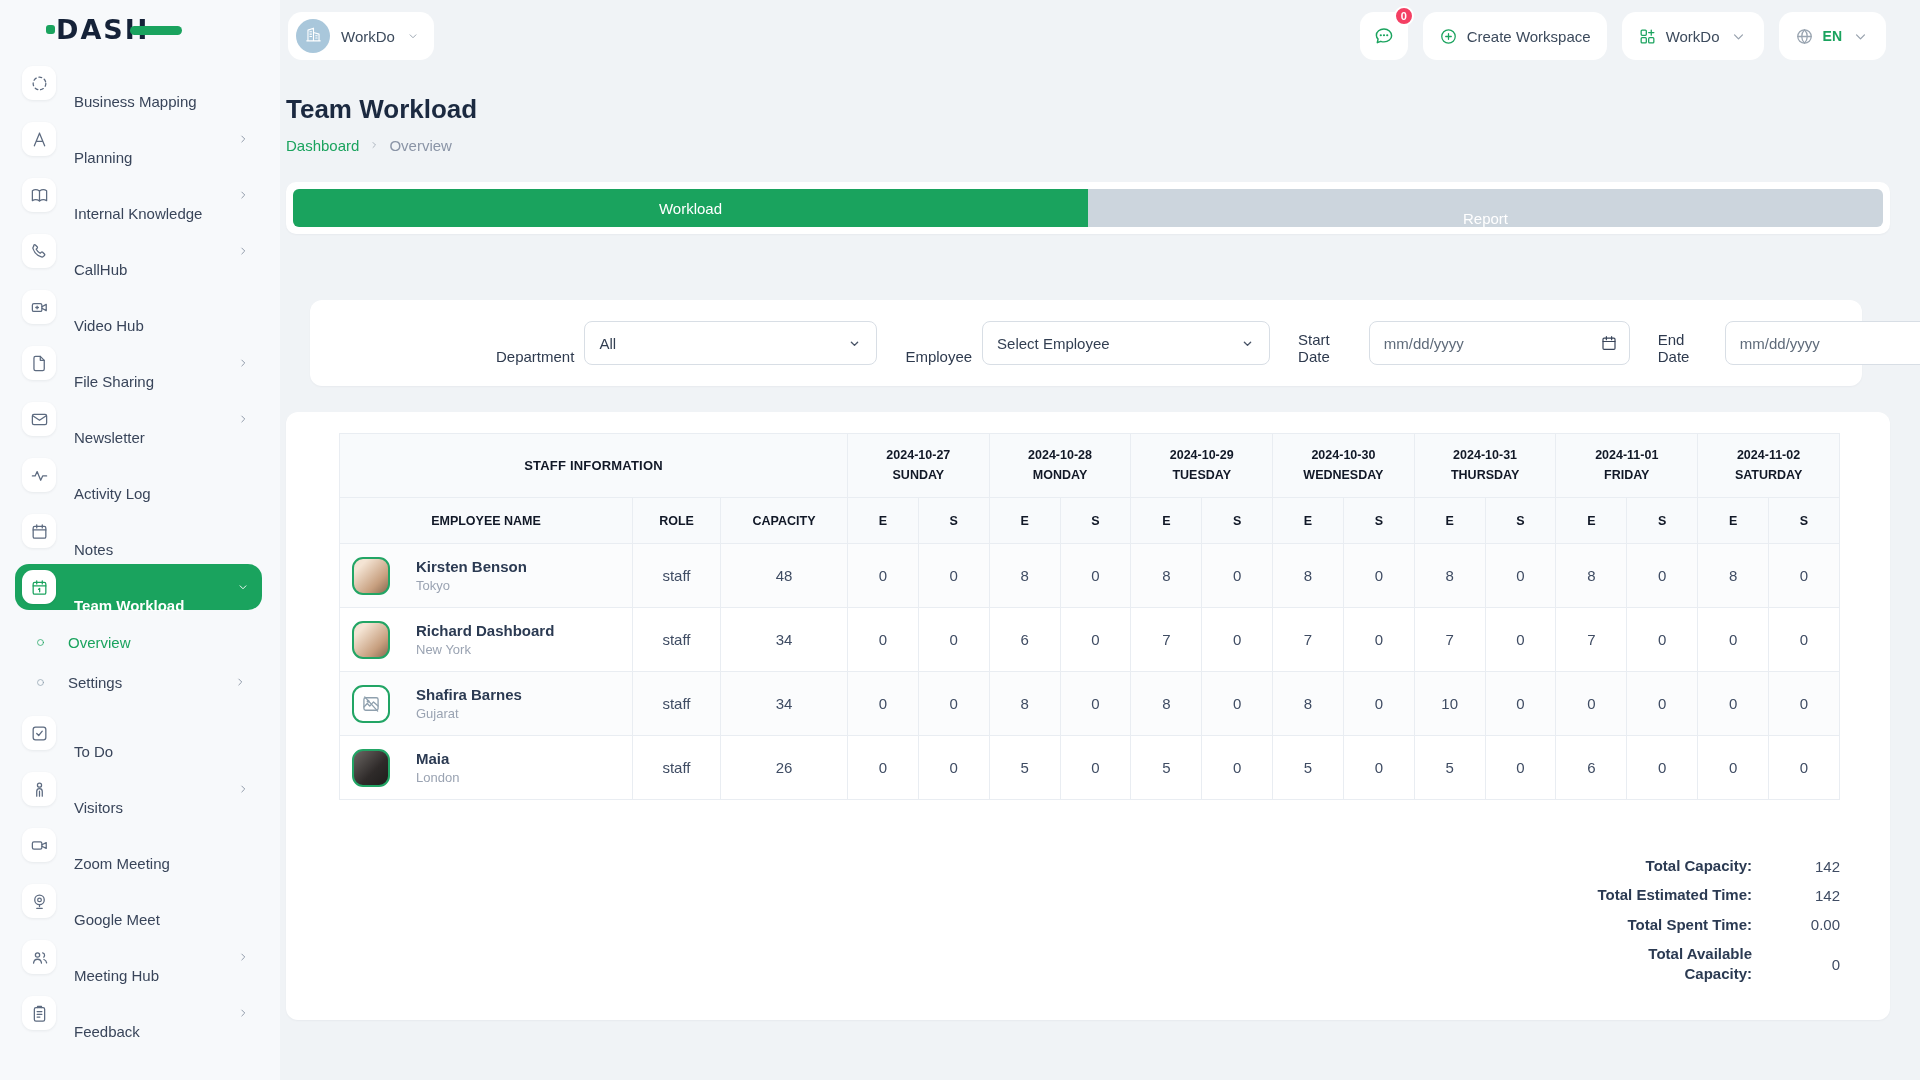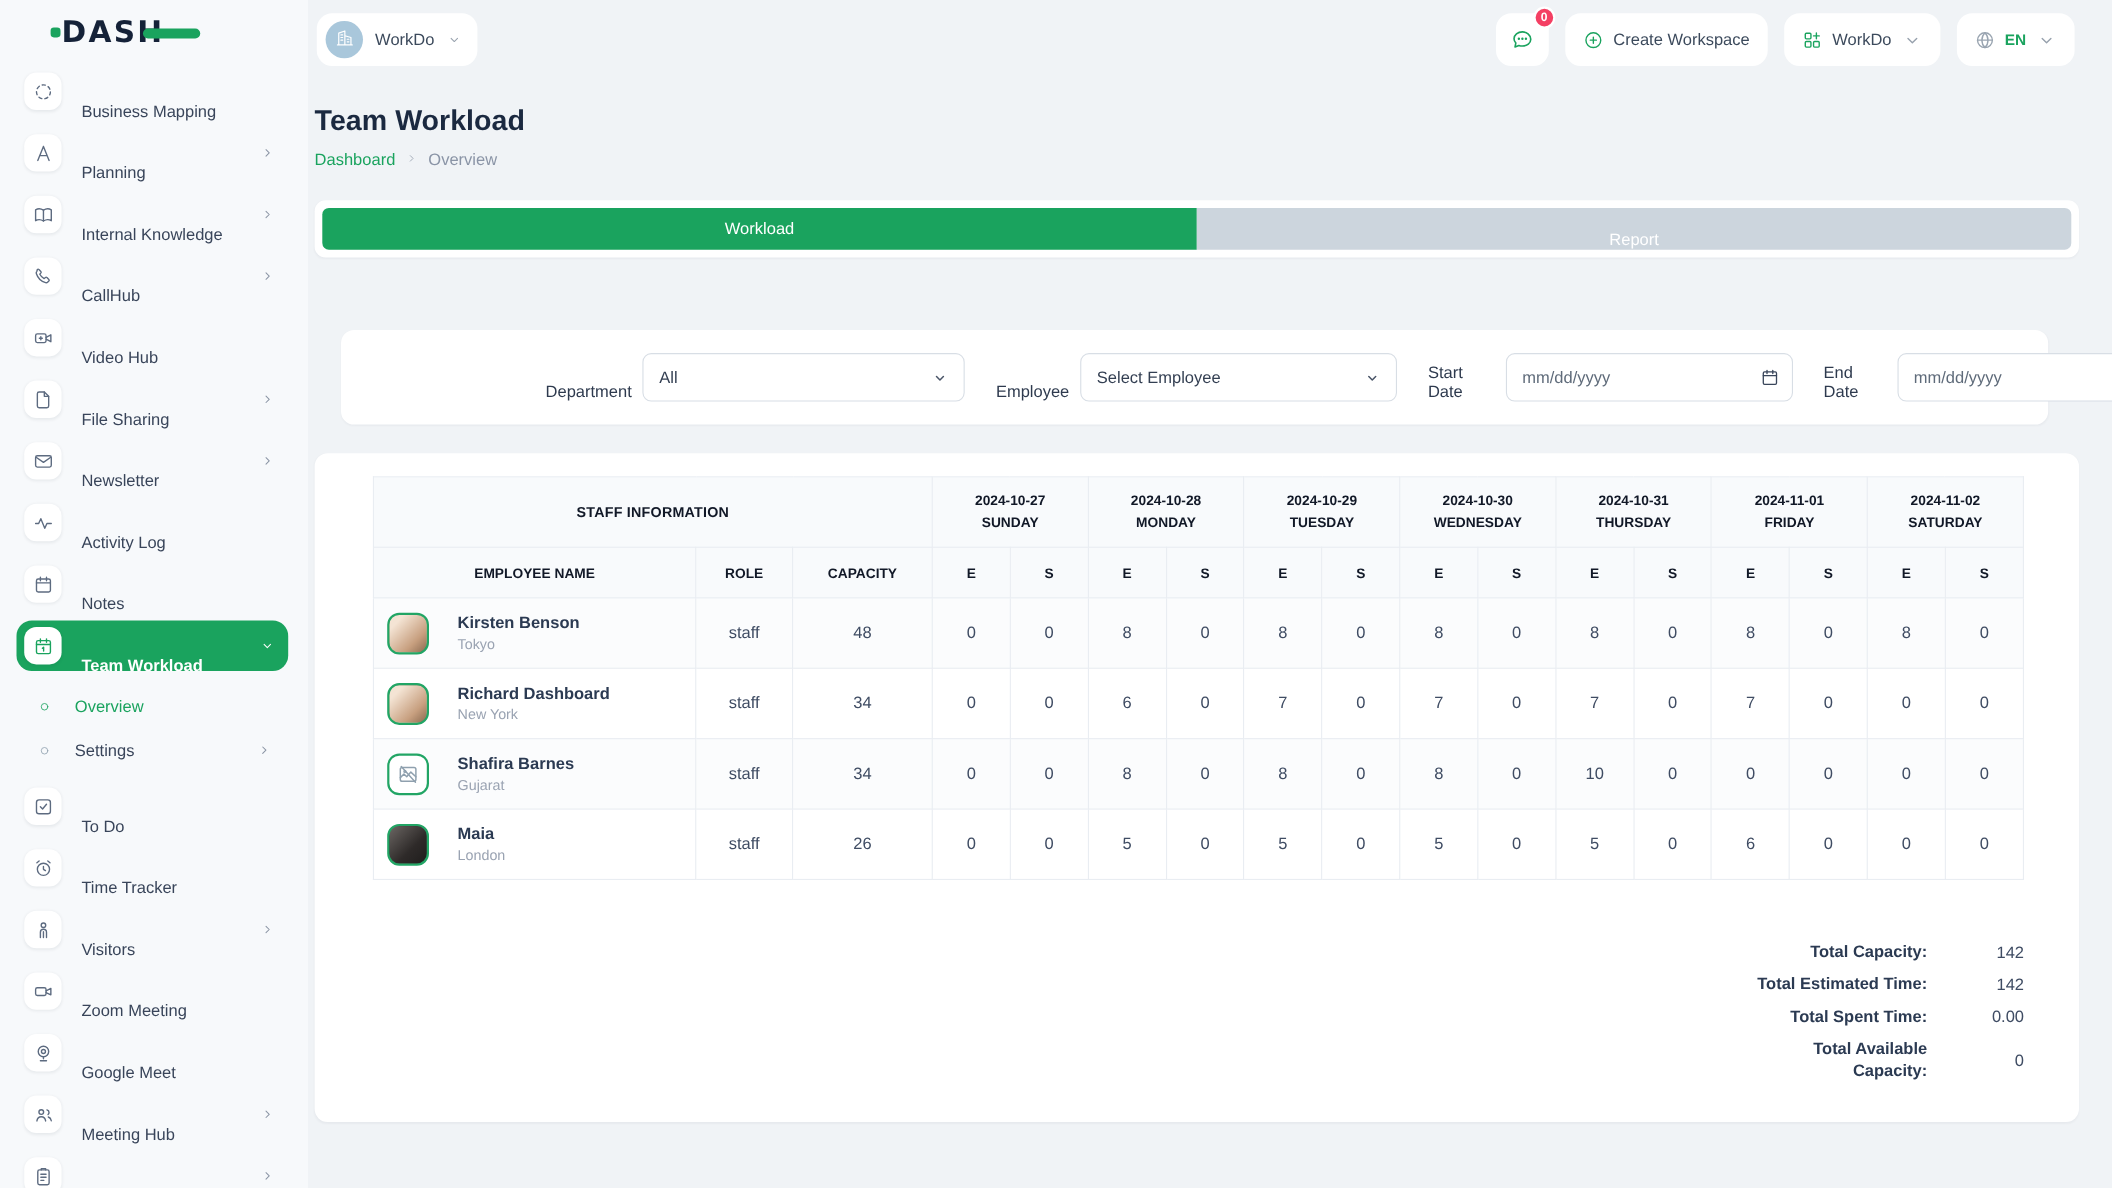--- a/index.html
+++ b/index.html
@@ -260,29 +260,20 @@
           </div>
         </div>
         <div class="side-item">
           <span class="side-icon">
             <svg viewBox="0 0 24 24" fill="none" stroke="currentColor" stroke-width="1.6" stroke-linecap="round" stroke-linejoin="round">
               <rect x="4" y="4" width="16" height="16" rx="3"></rect>
               <path d="m8.5 12 2.5 2.5 4.5-5.5"></path>
             </svg>
           </span>
           <span class="side-label">To Do</span>
-        </div>
-        <div class="side-item">
-          <span class="side-icon">
-            <svg viewBox="0 0 24 24" fill="none" stroke="currentColor" stroke-width="1.6" stroke-linecap="round" stroke-linejoin="round">
-              <circle cx="12" cy="13" r="7"></circle>
-              <path d="M12 9.7V13l2.3 1.5M4.5 5.5 7 3.5M19.5 5.5 17 3.5"></path>
-            </svg>
-          </span>
-          <span class="side-label">Time Tracker</span>
         </div>
         <div class="side-item">
           <span class="side-icon">
             <svg viewBox="0 0 24 24" fill="none" stroke="currentColor" stroke-width="1.6" stroke-linecap="round" stroke-linejoin="round">
               <circle cx="12" cy="6.5" r="2.6"></circle>
               <path d="M8.5 20.5v-6a3.5 3.5 0 0 1 7 0v6M12 14v6.5"></path>
             </svg>
           </span>
           <span class="side-label">Visitors</span>
           <span class="side-chev">

